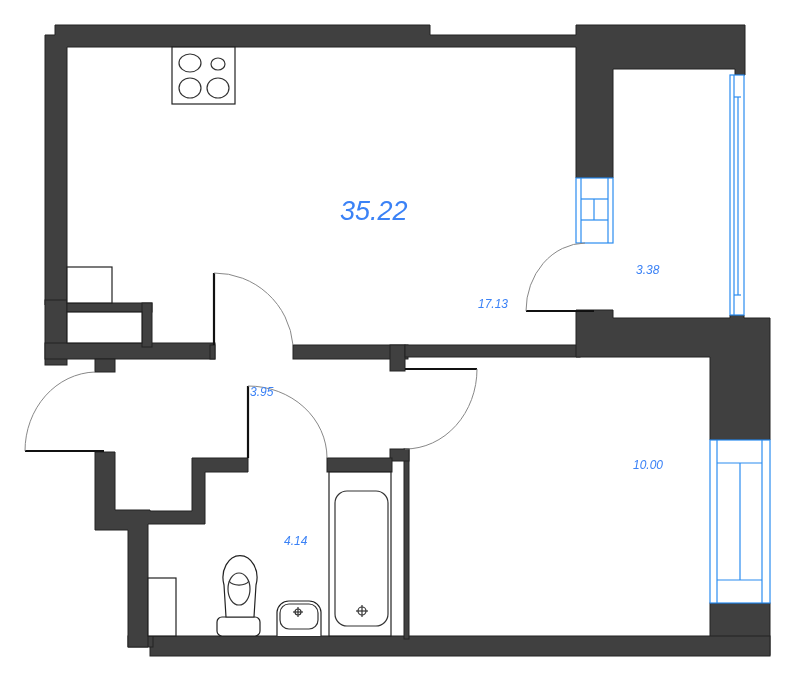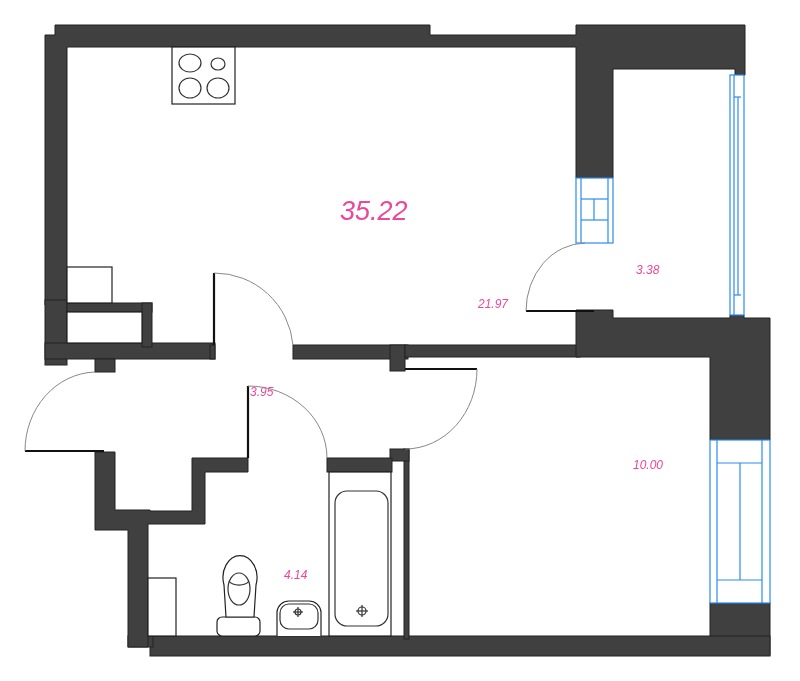--- a/index.html
+++ b/index.html
@@ -10,21 +10,21 @@
     .thin { fill: none; stroke: #333; stroke-width: 1.2; }
     .fix { fill: #fff; stroke: #222; stroke-width: 1.2; }
     .arc { fill: none; stroke: #888; stroke-width: 1; }
     .door-leaf { stroke: #111; stroke-width: 2.2; }
     .win { fill: #fff; stroke: #2a8cf0; stroke-width: 1.2; }
     .win-line { stroke: #2a8cf0; stroke-width: 1.2; }
     .label {
       position: absolute;
       font-family: "Liberation Sans", sans-serif;
       font-style: italic;
-      color: #ec4899;
+      color: #3b82f6;
       white-space: nowrap;
       text-align: right;
     }
     .label.big { font-size: 27px; }
     .label.small { font-size: 12px; }
   </style>
 </head>
 <body>
 
 <div class="plan">
@@ -154,18 +154,18 @@
         <rect class="fix" x="329" y="472" width="62" height="164"></rect>
         <rect class="thin" x="335" y="491" width="53" height="135" rx="12"></rect>
         <circle class="thin" cx="362" cy="611" r="4"></circle>
         <line class="thin" x1="356" y1="611" x2="368" y2="611"></line>
         <line class="thin" x1="362" y1="605" x2="362" y2="617"></line>
       </g>
     </g>
   </svg>
 
   <span class="label big" style="left:340px; top:196px;">35.22</span>
-  <span class="label small" style="left:478px; top:297px;">21.97</span>
+  <span class="label small" style="left:478px; top:297px;">17.13</span>
   <span class="label small" style="left:636px; top:263px;">3.38</span>
   <span class="label small" style="left:210px; top:385px;margin-left:40px;">3.95</span>
-  <span class="label small" style="left:284px; top:568px;">4.14</span>
+  <span class="label small" style="left:284px; top:534px;">4.14</span>
   <span class="label small" style="left:633px; top:458px;">10.00</span>
 </div>
 
 </body></html>

